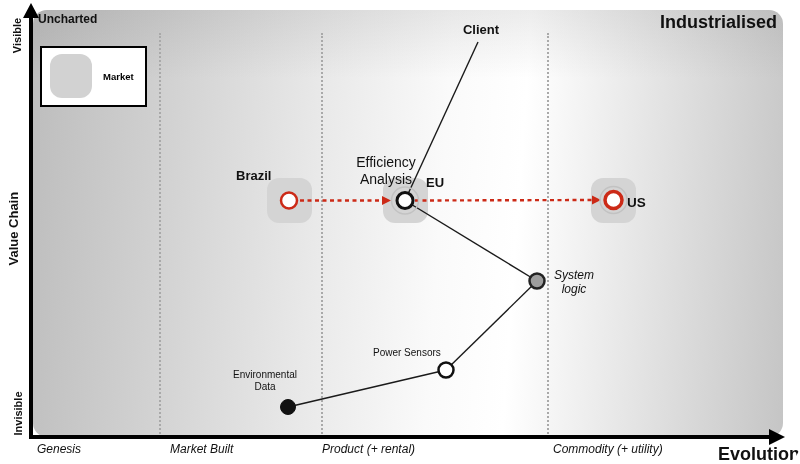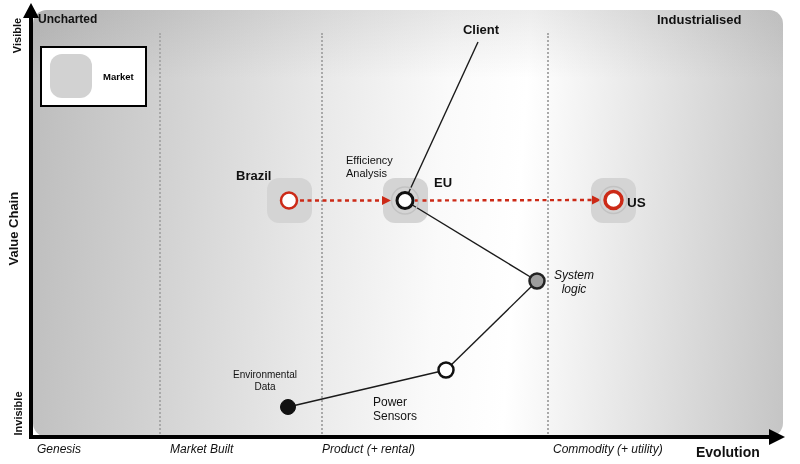--- a/index.html
+++ b/index.html
@@ -47,50 +47,50 @@
     <div class="divider" style="left:288px;"></div>
     <div class="divider" style="left:514px;"></div>
   </div>
 
   <div class="axis-line" style="left:29px;top:16px;width:4px;height:421px;"></div>
   <div class="arrow-up" style="left:23px;top:3px;"></div>
   <div class="axis-line" style="left:29px;top:435px;width:742px;height:4px;"></div>
   <div class="arrow-right" style="left:769px;top:429px;"></div>
 
   <div class="lbl bold" style="left:38px;top:12px;font-size:12px;">Uncharted</div>
-  <div class="lbl bold" style="left:657px;top:12px;width:120px;font-size:13px;">Industrialised</div>
+  <div class="lbl bold" style="left:657px;top:12px;width:120px;text-align:right;font-size:18px;">Industrialised</div>
 
   <div class="lbl rot" style="left:-23px;top:29px;width:80px;font-size:11px;font-weight:600;">Visible</div>
   <div class="lbl rot bold" style="left:-46px;top:221px;width:120px;font-size:13px;">Value Chain</div>
   <div class="lbl rot" style="left:-22px;top:407px;width:80px;font-size:11px;font-weight:600;">Invisible</div>
 
   <div class="lbl stage-lbl" style="left:37px;">Genesis</div>
   <div class="lbl stage-lbl" style="left:170px;">Market Built</div>
   <div class="lbl stage-lbl" style="left:322px;">Product (+ rental)</div>
   <div class="lbl stage-lbl" style="left:553px;">Commodity (+ utility)</div>
-  <div class="lbl bold" style="left:696px;top:444px;font-size:14px;">Evolution</div>
+  <div class="lbl bold" style="left:718px;top:444px;font-size:18px;">Evolution</div>
 
   <div id="legend">
     <div class="chip"></div>
     <div class="cap">Market</div>
   </div>
 
   <div id="layer">
       <div class="lbl" style="left: 441px; top: 22px; width: 80px; text-align: center; font-size: 13px; font-weight: bold;">Client</div>
       <div class="market-box" style="left: 266.5px; top: 178px; background: rgb(212, 212, 212);"></div>
       <div class="lbl" style="left: 236px; top: 168px; width: 50px; text-align: left; font-size: 13px; font-weight: bold;">Brazil</div>
       <div class="market-box" style="left: 382.5px; top: 178px; background: rgb(212, 212, 212);"></div>
-      <div class="lbl" style="left: 426px; top: 175px; width: 30px; text-align: left; font-size: 13px; font-weight: bold; margin-left: 8px;">EU</div>
-      <div class="lbl" style="left: 346px; top: 154px; width: 80px; text-align: left; font-size: 11px;">Efficiency
+      <div class="lbl" style="left: 426px; top: 175px; width: 30px; text-align: left; font-size: 13px; font-weight: bold;">EU</div>
+      <div class="lbl" style="left: 346px; top: 154px; width: 80px; text-align: center; font-size: 14px;">Efficiency
 Analysis</div>
       <div class="market-box" style="left: 591px; top: 177.5px; background: rgb(212, 212, 212);"></div>
       <div class="lbl" style="left: 627px; top: 163px; width: 30px; text-align: left; font-size: 13.5px; font-weight: bold; margin-top: 32px;">US</div>
       <div class="lbl" style="left: 548px; top: 268px; width: 52px; text-align: center; font-size: 12px; font-style: italic;">System
 logic</div>
-      <div class="lbl" style="left: 373px; top: 347px; width: 80px; text-align: left; font-size: 12px; margin-top: 48px;">Power Sensors</div>
+      <div class="lbl" style="left: 373px; top: 347px; width: 80px; text-align: left; font-size: 10px;">Power Sensors</div>
       <div class="lbl" style="left: 227px; top: 369px; width: 76px; text-align: center; font-size: 10px;">Environmental
 Data</div>
     </div>
 
   <svg id="diagram-svg" width="800" height="464">
       <line x1="478" y1="42" x2="405" y2="200.5" stroke="#1a1a1a" stroke-width="1.4"></line>
       <line x1="405" y1="200.5" x2="537" y2="281" stroke="#1a1a1a" stroke-width="1.4"></line>
       <line x1="537" y1="281" x2="446" y2="370" stroke="#1a1a1a" stroke-width="1.4"></line>
       <line x1="446" y1="370" x2="288" y2="407" stroke="#1a1a1a" stroke-width="1.4"></line>
       <line x1="300" y1="200.5" x2="382" y2="200.5" stroke="#cc2a17" stroke-width="2.4" stroke-dasharray="4 3.5"></line>

